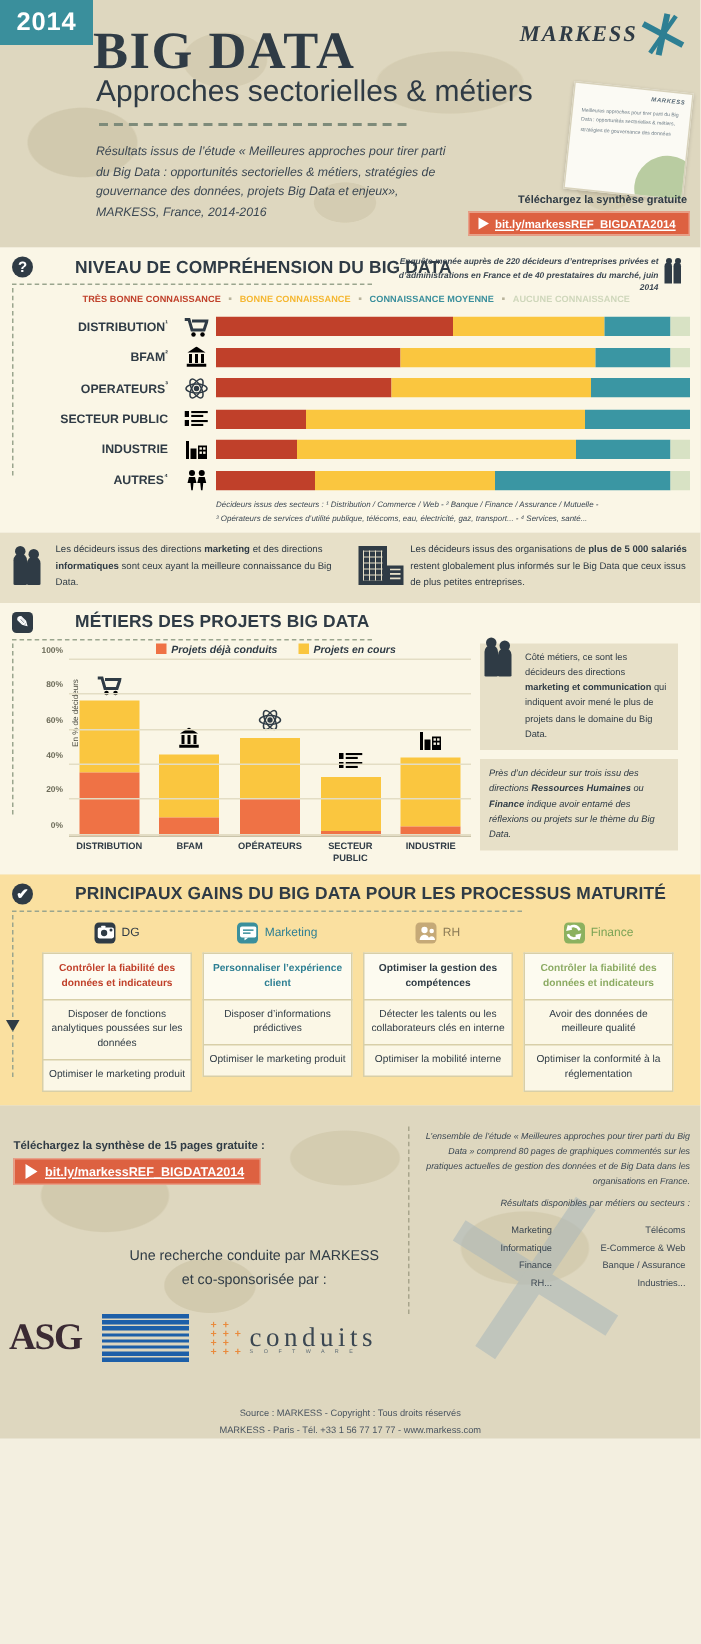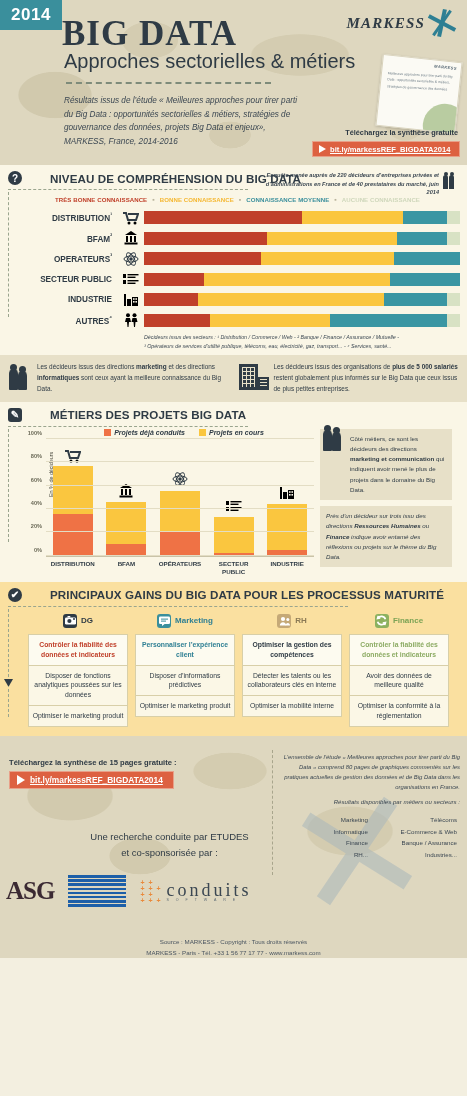--- a/index.html
+++ b/index.html
@@ -279,21 +279,21 @@
   .cols { display: flex; gap: 7px; padding: 5px 8px 0 18px; }
   .col3 { width: 100px; }
   .col3 .head {
     display: flex; align-items: center; gap: 4px; justify-content: center;
     margin-bottom: 4px; height: 18px;
   }
   .col3 .head .ic {
     width: 14px; height: 14px; border-radius: 3px; color: #fff;
     font-size: 8px; display: flex; align-items: center; justify-content: center;
   }
-  .col3 .head .nm { font-size: 8px; font-weight: bold; }
+  .col3 .head .nm { font-size: 8px; font-weight: normal; }
   .cell3 {
     border: 1px solid #d8cfa8; border-bottom: none; background: #fbf7e6;
     font-size: 6.8px; text-align: center; line-height: 1.45; padding: 5px 3px;
     color: #2f3b45;
   }
   .cell3:last-child { border-bottom: 1px solid #d8cfa8; }
   .cell3.first { font-weight: bold; background: #fdfbf0; }
 
   
   .footer { position: relative; background: #ded7bf; height: 222px; overflow: hidden; }
@@ -804,21 +804,21 @@
     <div class="map"></div>
     <div class="f-star"></div>
 
     <div class="f-dl-label">Téléchargez la synthèse de 15 pages gratuite :</div>
     <a class="f-dl-btn">
       <span class="tri"></span>
       <span>bit.ly/markessREF_BIGDATA2014</span>
     </a>
 
     <div class="f-research">
-      <span>Une recherche conduite par ETUDES</span><br>
+      <span>Une recherche conduite par MARKESS</span><br>
       <span>et co-sponsorisée par :</span>
     </div>
 
     <div class="f-vdiv"></div>
     <div class="f-right">L’ensemble de l’étude « Meilleures approches pour tirer parti du Big Data » comprend 80 pages de graphiques commentés sur les  pratiques actuelles de gestion des données et de Big Data dans les organisations en France.</div>
     <div class="f-right2">Résultats disponibles par métiers ou secteurs :</div>
     <div class="f-cats" id="fcats">
         <div>Marketing</div>
         <div>Télécoms</div>
         <div>Informatique</div>

